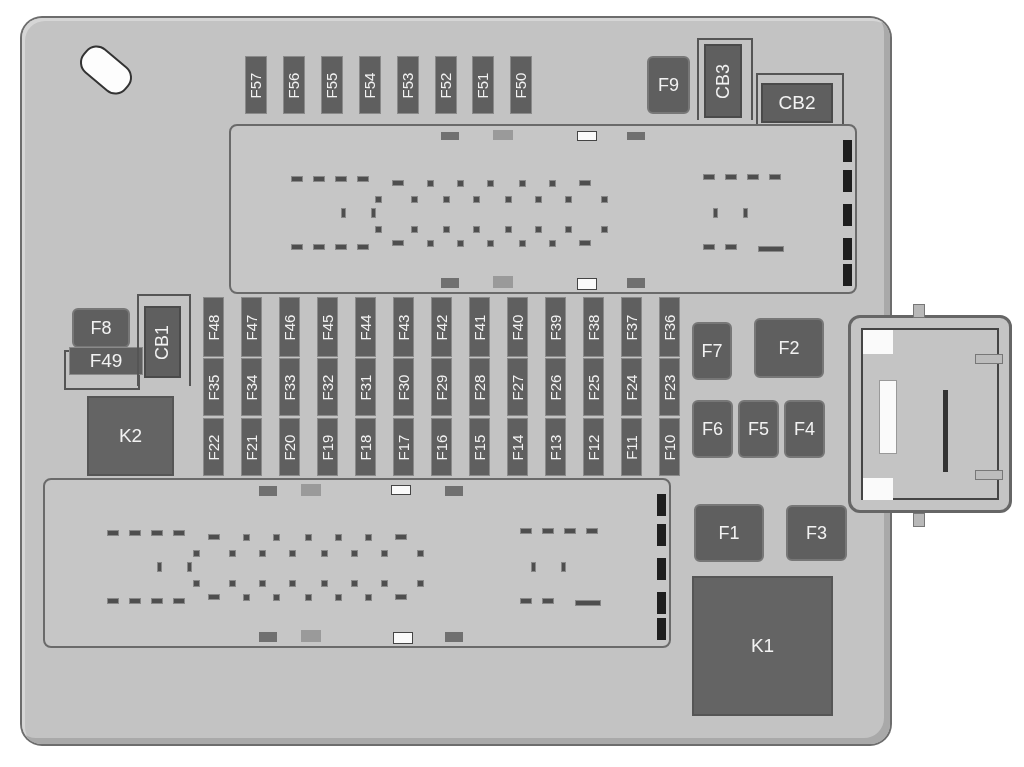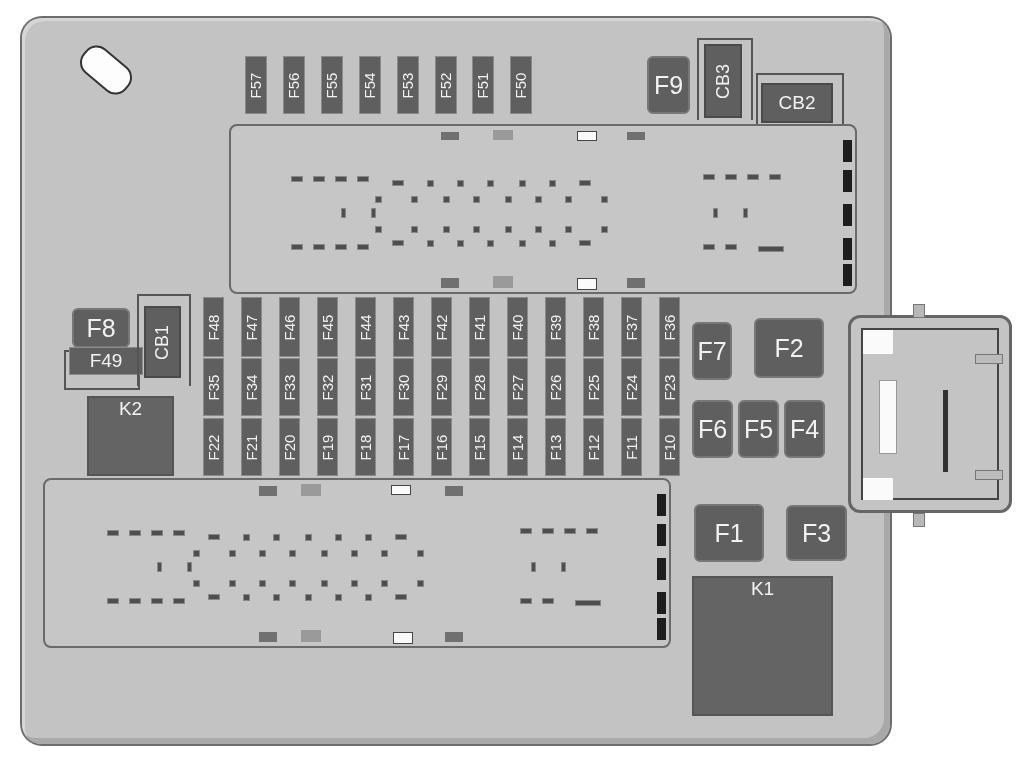--- a/index.html
+++ b/index.html
@@ -13,22 +13,22 @@
     position:absolute; left:56px; top:36px; width:52px; height:28px;
     background:#fdfdfd; border:2px solid #333; border-radius:14px;
     transform: rotate(40deg);
   }
   .fuse {
     position:absolute; background:#5f5f5f; color:#f2f2f2;
     display:flex; align-items:center; justify-content:center;
     font-size:15px; border:1px solid #8a8a8a; box-sizing:border-box;
   }
   .fuse.v span { transform: rotate(-90deg); white-space:nowrap; display:inline-block; }
-  .fuse.big { font-size:25px; border-radius:6px; border:2px solid #777; }
-  .relay { position:absolute; background:#646464; color:#f2f2f2; display:flex; align-items:flex-start; justify-content:center; font-size:19px; border:2px solid #555; box-sizing:border-box; }
+  .fuse.big { font-size:18px; border-radius:6px; border:2px solid #777; }
+  .relay { position:absolute; background:#646464; color:#f2f2f2; display:flex; align-items:center; justify-content:center; font-size:19px; border:2px solid #555; box-sizing:border-box; }
   .cb { position:absolute; background:#5f5f5f; color:#f2f2f2; display:flex; align-items:center; justify-content:center; font-size:18px; box-sizing:border-box; border:2px solid #4a4a4a; }
   .cbframe { position:absolute; border:2px solid #555; border-bottom:none; }
   .connector {
     position:absolute; background:#c6c6c6; border:2px solid #6a6a6a; border-radius:8px; box-sizing:border-box;
   }
   .pin { position:absolute; width:10px; height:4px; background:#4e4e4e; border:1px solid #888; }
   .pin.sm { width:5px; height:5px; }
   .pin.v { width:3px; height:8px; }
   .latch-r { position:absolute; width:9px; height:22px; background:#1e1e1e; }
   .tab-dark { position:absolute; background:#707070; }

